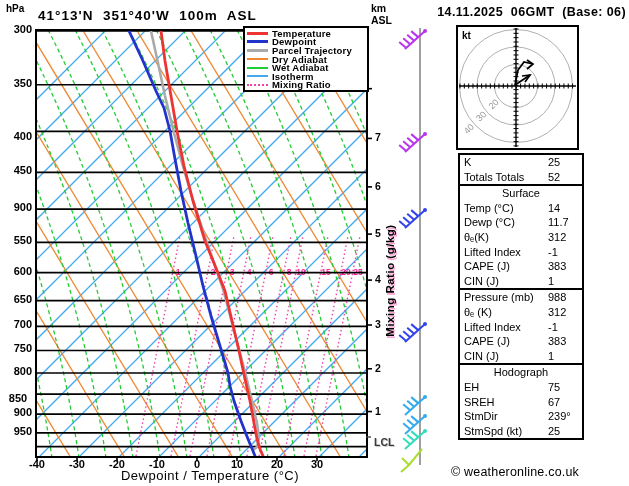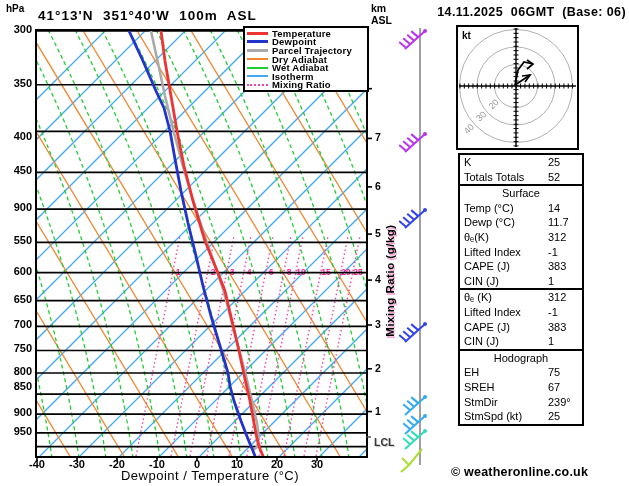--- a/index.html
+++ b/index.html
@@ -24,21 +24,21 @@
   .legend-swatch{width:21px;flex:0 0 21px;margin-right:4px}
   .legend-text{font-size:9.5px;font-weight:bold;white-space:nowrap;letter-spacing:.2px}
   .hodo{left:456px;top:25px}
   .datatable{left:458px;top:153px;width:122px;border:2px solid #000;background:#fff}
   .tsection{border-top:2px solid #000}
   .tsection:first-child{border-top:none}
   .thead{text-align:center;font-size:11px;font-weight:500;height:14.6px;line-height:14.6px}
   .trow{position:relative;height:14.6px;line-height:14.6px;font-size:11px}
   .tname{position:absolute;left:4px;white-space:pre}
   .tval{position:absolute;left:88px;white-space:pre}
-  .copyright{left:451px;top:465px;font-size:12.5px;font-weight:bold;letter-spacing:.2px}
+  .copyright{left:451px;top:465px;font-size:12.5px;font-weight:normal;letter-spacing:.2px}
   svg{display:block}
 </style>
 </head>
 <body>
 
 <div class="abs hpa-label">hPa</div>
 <div class="abs title">41°13'N  351°40'W  100m  ASL</div>
 <div class="abs datetime">14.11.2025  06GMT  (Base: 06)</div>
 <div class="abs km-asl">km
 ASL</div>
@@ -176,21 +176,21 @@
     <div class="abs plabel" style="left: 4px; top: 76.7502px;">350</div>
     <div class="abs plabel" style="left: 4px; top: 123.311px; margin-top: 7px;">400</div>
     <div class="abs plabel" style="left: 4px; top: 164.38px;">450</div>
     <div class="abs plabel" style="left: 4px; top: 201.118px;">900</div>
     <div class="abs plabel" style="left: 4px; top: 234.351px;">550</div>
     <div class="abs plabel" style="left: 4px; top: 264.691px;">600</div>
     <div class="abs plabel" style="left: 4px; top: 292.601px;">650</div>
     <div class="abs plabel" style="left: 4px; top: 318.441px;">700</div>
     <div class="abs plabel" style="left: 4px; top: 342.498px;">750</div>
     <div class="abs plabel" style="left: 4px; top: 365.001px;">800</div>
-    <div class="abs plabel" style="left: 4px; top: 380px;">850</div>
+    <div class="abs plabel" style="left: 4px; top: 392px; text-align: center;">850</div>
     <div class="abs plabel" style="left: 4px; top: 406.071px;">900</div>
     <div class="abs plabel" style="left: 4px; top: 424.923px;">950</div>
   </div>
 <div id="tlabels">
     <div class="abs tlabel" style="left: 20px; top: 458px;">-40</div>
     <div class="abs tlabel" style="left: 60px; top: 458px;">-30</div>
     <div class="abs tlabel" style="left: 100px; top: 458px;">-20</div>
     <div class="abs tlabel" style="left: 140px; top: 458px;">-10</div>
     <div class="abs tlabel" style="left: 180px; top: 458px;">0</div>
     <div class="abs tlabel" style="left: 220px; top: 458px;">10</div>
@@ -401,20 +401,24 @@
         <div class="tname">CAPE (J)</div>
         <div class="tval">383</div>
       </div>
       <div class="trow">
         <div class="tname">CIN (J)</div>
         <div class="tval">1</div>
       </div>
     </div>
     <div class="tsection">
       <div class="trow">
+        <div class="tname">Pressure (mb)</div>
+        <div class="tval">988</div>
+      </div>
+      <div class="trow">
         <div class="tname">θₑ (K)</div>
         <div class="tval">312</div>
       </div>
       <div class="trow">
         <div class="tname">Lifted Index</div>
         <div class="tval">-1</div>
       </div>
       <div class="trow">
         <div class="tname">CAPE (J)</div>
         <div class="tval">383</div>

